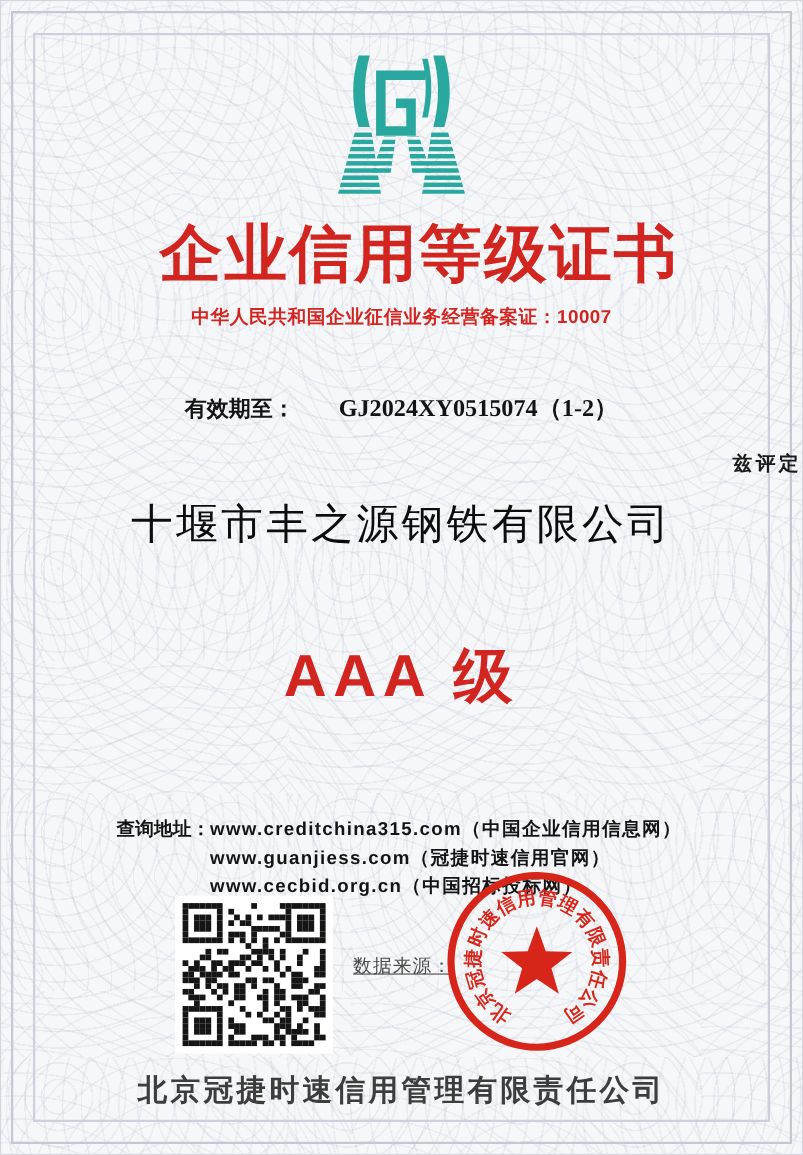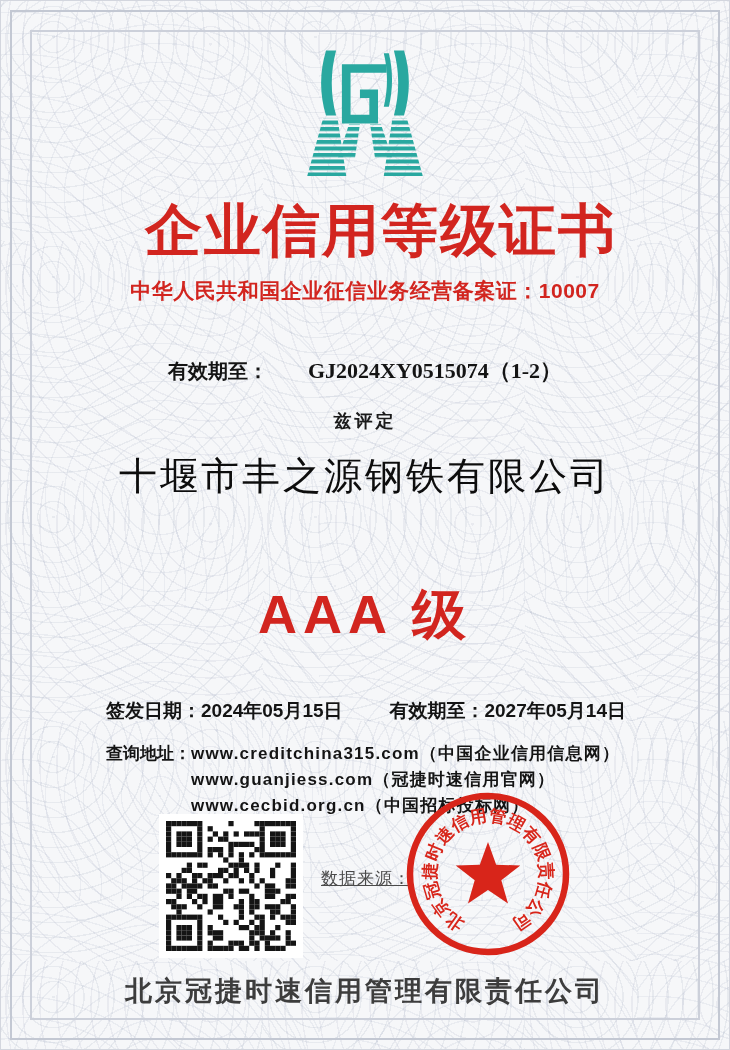--- a/index.html
+++ b/index.html
@@ -13,25 +13,25 @@
       repeating-radial-gradient(circle at 5% 95%, rgba(172,180,198,0.16) 0 1.4px, transparent 1.4px 21px);
     background-size:262px 240px, 262px 240px, 318px 300px, 318px 300px;
     font-family:"Liberation Sans", sans-serif;
     border:1px solid #d3d6de; box-sizing:border-box;
   }
   .frame-outer{position:absolute;inset:9px;border:2px solid #c3c8d3;pointer-events:none;}
   .frame-inner{position:absolute;inset:29px;border:2px solid #ccd0da;pointer-events:none;}
   .abs{position:absolute;left:0;width:100%;text-align:center;}
   .logo-wrap{position:absolute;top:48px;left:50%;transform:translateX(-50%);}
   .title{top:192px;font-size:57px;font-weight:900;color:#d2251f;letter-spacing:2px;padding-left:16px;}
-  .subtitle{top:276px;font-size:21px;font-weight:bold;color:#d2251f;letter-spacing:.5px;}
+  .subtitle{top:276px;font-size:17px;font-weight:bold;color:#d2251f;letter-spacing:.5px;}
   .query-line{top:355px;font-size:20px;color:#141414;}
   .query-line .lbl{font-weight:bold;}
   .query-line .num{font-family:"Liberation Serif", serif;font-weight:bold;font-size:22px;margin-left:40px;}
-  .hereby{top:408px;font-size:18px;font-weight:bold;color:#1b1b1b;letter-spacing:3px;}
+  .hereby{top:408px;font-size:18px;font-weight:bold;color:#1b1b1b;letter-spacing:3px;text-align:right;}
   .company{top:450px;font-size:38px;font-family:"Liberation Serif", serif;color:#0d0d0d;letter-spacing:3px;}
   .rating{top:578px;font-size:54px;font-weight:900;color:#d2251f;letter-spacing:6px;}
   .dates-row{position:absolute;top:697px;left:105px;width:520px;display:flex;justify-content:space-between;
     font-size:19px;font-weight:bold;color:#141414;}
   .addr-block{position:absolute;top:740px;left:105px;display:flex;font-size:17px;font-weight:bold;color:#141414;}
   .addr-label{white-space:nowrap;line-height:26px;}
   .addr-list div{line-height:26px;letter-spacing:1.2px;}
   .qr{position:absolute;left:158px;top:813px;}
   .data-source{position:absolute;left:320px;top:866px;font-size:17px;color:#4a4a4a;
     font-family:"Liberation Serif", serif;letter-spacing:1px;text-decoration:underline;}
@@ -71,24 +71,20 @@
   <div class="abs subtitle">中华人民共和国企业征信业务经营备案证：10007</div>
 
   <div class="abs query-line">
     <span class="lbl">有效期至：</span><span class="num">GJ2024XY0515074（1-2）</span>
   </div>
 
   <div class="abs hereby">兹评定</div>
   <div class="abs rating">AAA 级</div>
   <div class="abs company">十堰市丰之源钢铁有限公司</div>
 
-  <div class="dates-row">
-    <span><span>签发日期：</span><span>2024年05月15日</span></span>
-    <span><span>有效期至：</span><span>2027年05月14日</span></span>
-  </div>
 
   <div class="addr-block">
     <div class="addr-label">查询地址：</div>
     <div class="addr-list">
       <div>www.creditchina315.com（中国企业信用信息网）</div>
       <div>www.guanjiess.com（冠捷时速信用官网）</div>
       <div>www.cecbid.org.cn（中国招标投标网）</div>
     </div>
   </div>
 

